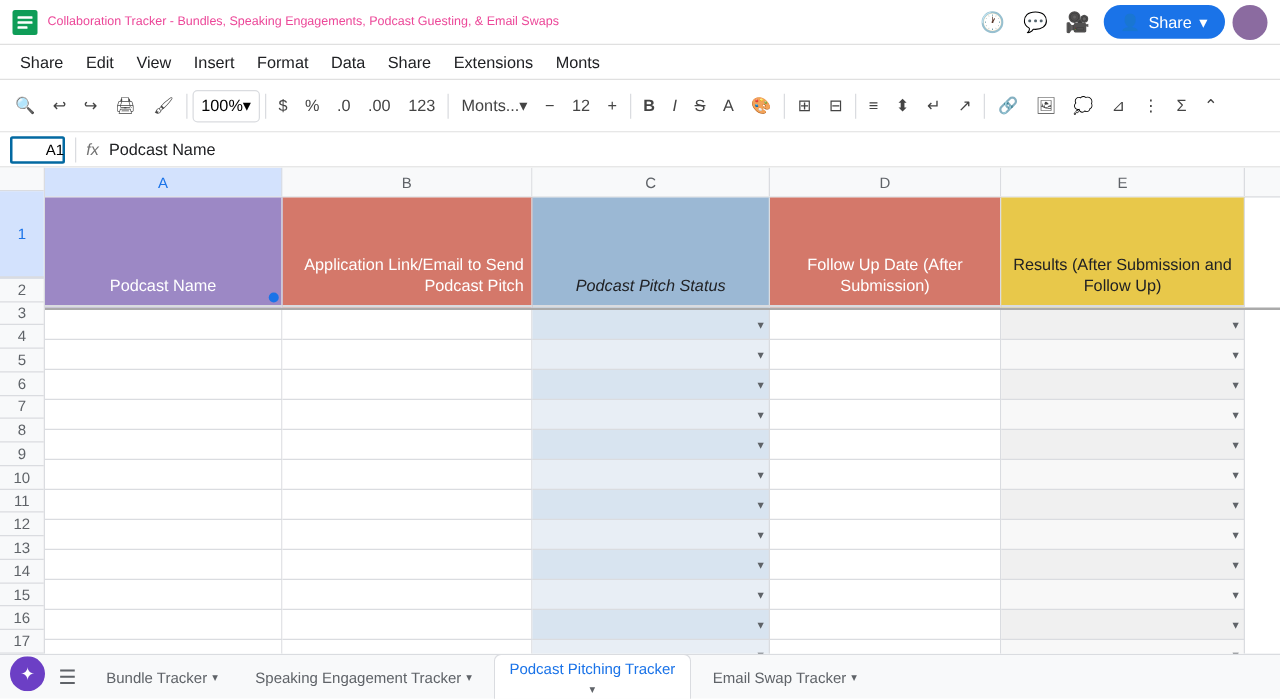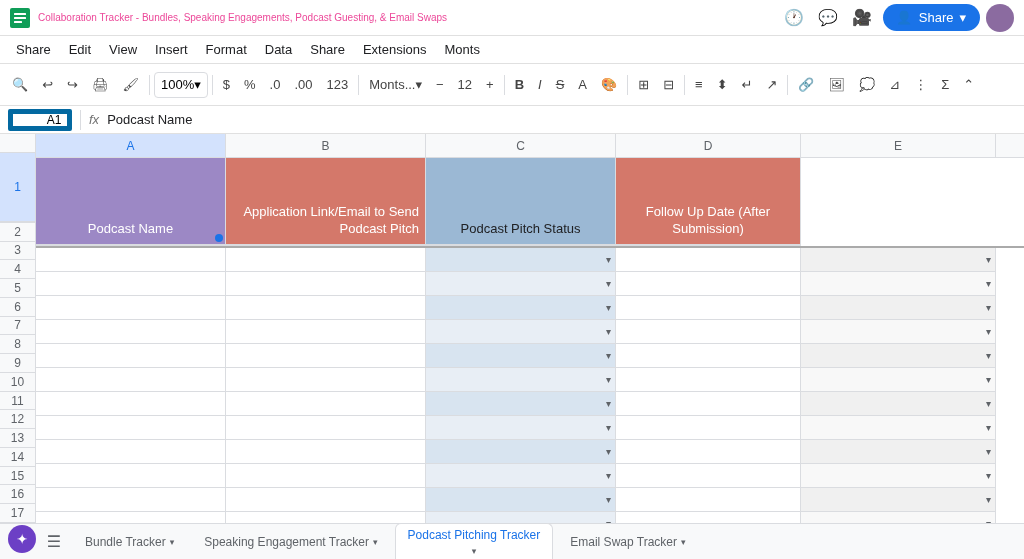--- a/index.html
+++ b/index.html
@@ -31,39 +31,39 @@
     }
     .tb-btn { height: 28px; padding: 0 6px; border-radius: 4px; cursor: pointer; display: flex; align-items: center; justify-content: center; color: #444; font-size: 13px; border: none; background: transparent; }
     .tb-sep { width: 1px; height: 20px; background: #dadce0; margin: 0 2px; }
     .tb-zoom { display: flex; align-items: center; border: 1px solid #dadce0; border-radius: 4px; height: 26px; padding: 0 6px; font-size: 13px; }
 
     
     .formula-bar {
       display: flex; align-items: center; height: 28px; border-bottom: 1px solid #e0e0e0;
       background: #fff; padding: 0 8px; gap: 8px;
     }
-    .cell-ref { width: 64px; height: 22px; border: 5px solid #0369a1; border-radius: 2px; text-align: center; font-size: 12px; display: flex; align-items: center; justify-content: center; padding-left: 28px; }
+    .cell-ref { width: 44px; height: 22px; border: 2px solid #0369a1; border-radius: 2px; text-align: center; font-size: 12px; display: flex; align-items: center; justify-content: center; padding-left: 28px; }
     .formula-sep { width: 1px; height: 20px; background: #dadce0; }
     .fx-icon { color: #737373; font-size: 13px; font-style: italic; }
     .formula-content { font-size: 13px; color: #202124; }
     .col-header { border-right: 1px solid #dadce0; display: flex; align-items: center; justify-content: center; font-size: 12px; color: #5f6368; background: #f8f9fa; cursor: pointer; }
     .col-header.selected { background: #d3e2fd; }
     .row-num { height: 24px; display: flex; align-items: center; justify-content: center; font-size: 12px; color: #5f6368; border-bottom: 1px solid #dadce0; cursor: pointer; }
     .row-num.selected { background: #d3e2fd; }
     .cell {
       border-right: 1px solid #dadce0; border-bottom: 1px solid #dadce0;
       display: flex; align-items: center; padding: 0 4px; font-size: 12px;
       overflow: hidden; white-space: nowrap; cursor: cell; position: relative;
     }
     .cell.has-dropdown { justify-content: space-between; }
     .dropdown-arrow { color: #5f6368; font-size: 10px; }
     .big-cell { border-right: 1px solid #dadce0; border-bottom: 2px solid #dadce0; display: flex; align-items: flex-end; justify-content: center; text-align: center; padding: 6px; font-size: 13px; font-weight: 500; line-height: 1.3; }
     .big-cell-a { background: #9c88c5; color: #fff; }
     .big-cell-b { background: #d4786a; color: #fff; text-align: right; }
-    .big-cell-c { background: #9bb8d4; color: #202124; }
+    .big-cell-c { background: #9bb8d4; color: #202124; font-style: italic; }
     .big-cell-d { background: #d4786a; color: #fff; }
     .big-cell-e { background: #e8c84a; color: #202124; }
 
     
     .bottom-bar {
       display: flex; align-items: center; height: 36px;
       background: #f8f9fa; border-top: 1px solid #dadce0; padding: 0 8px; gap: 4px;
     }
     .tab-add { width: 28px; height: 28px; display: flex; align-items: center; justify-content: center; cursor: pointer; color: #5f6368; font-size: 18px; border-radius: 50%; }
     .tab-menu { width: 28px; height: 28px; display: flex; align-items: center; justify-content: center; cursor: pointer; color: #5f6368; font-size: 16px; }
@@ -227,20 +227,23 @@
         </div>
         <div class="big-cell big-cell-b" style="width:200px; min-width:200px;">
           <span>Application Link/Email to Send Podcast Pitch</span>
         </div>
         <div class="big-cell big-cell-c" style="width:190px; min-width:190px;">
           <span>Podcast Pitch Status</span>
         </div>
         <div class="big-cell big-cell-d" style="width:185px; min-width:185px;">
           <span>Follow Up Date (After Submission)</span>
         </div>
+        <div class="big-cell big-cell-e" style="width:195px; min-width:195px;">
+          <span>Results (After Submission and Follow Up)</span>
+        </div>
       </div>
 
       <div id="data-rows-container" style="flex:1; overflow:hidden;">
 
       <div style="display: flex; height: 24px; flex-shrink: 0;">
       <div class="cell" style="width:190px; min-width:190px; background:#fff;"></div>
       <div class="cell" style="width:200px; min-width:200px; background:#fff;"></div>
       <div class="cell has-dropdown" style="width:190px; min-width:190px; background:#d8e4f0;">
         <span></span>
         <span class="dropdown-arrow">▾</span>

